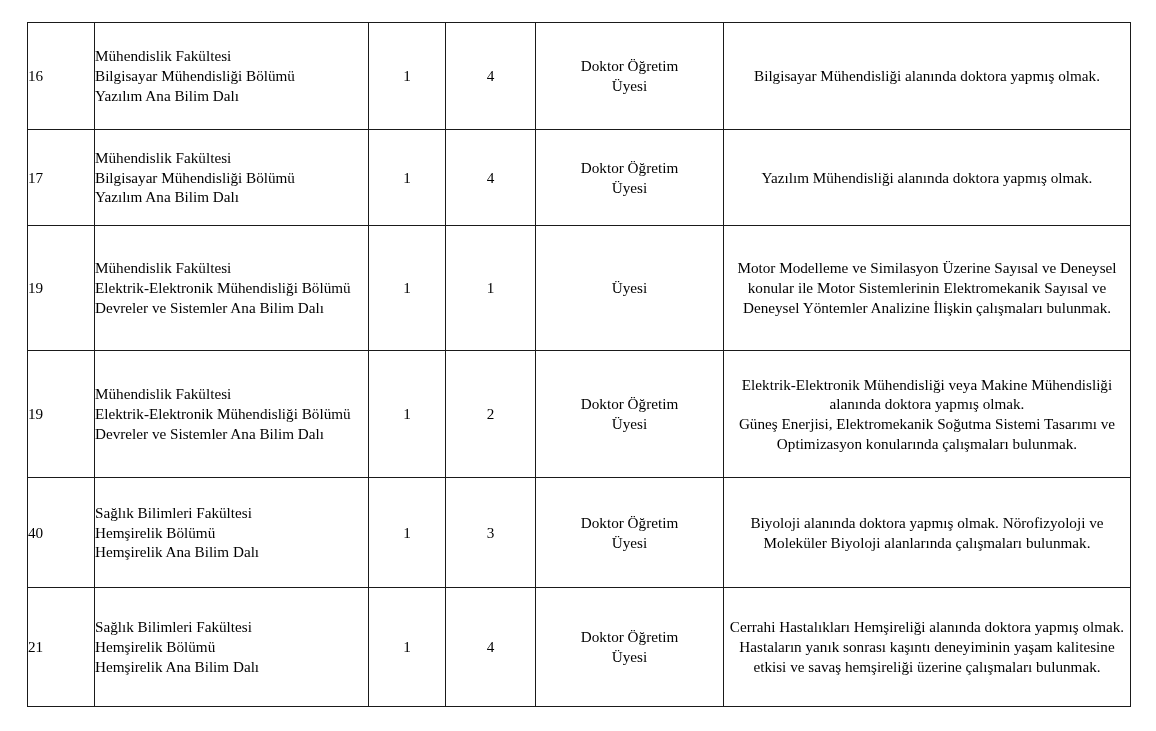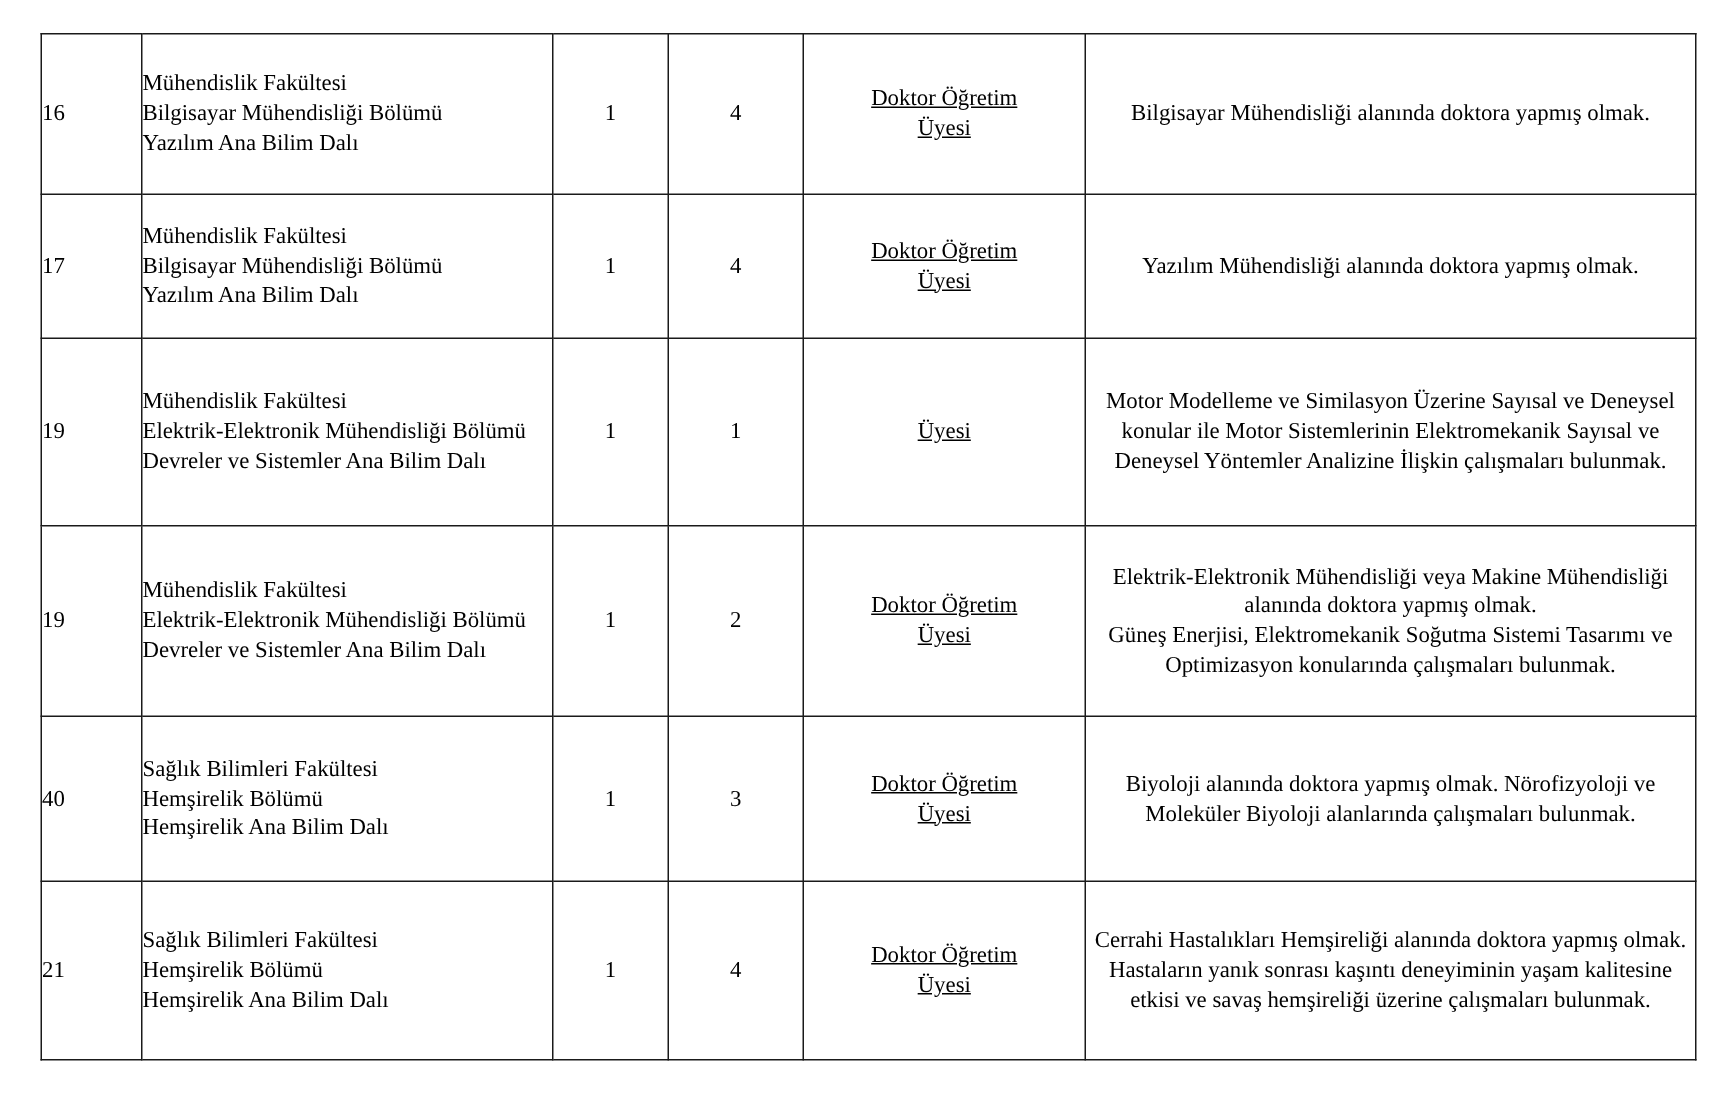--- a/index.html
+++ b/index.html
@@ -67,21 +67,20 @@
   .cell-adet,
   .cell-derece {
     text-align: center;
     vertical-align: middle;
   }
   .cell-unvan {
     text-align: center;
     vertical-align: middle;
     padding-left: 4px;
     padding-right: 4px;
-    text-decoration: underline;
   }
   .cell-aciklama {
     text-align: center;
     vertical-align: middle;
     padding-left: 6px;
     padding-right: 6px;
   }
 
   
   .multiline {

